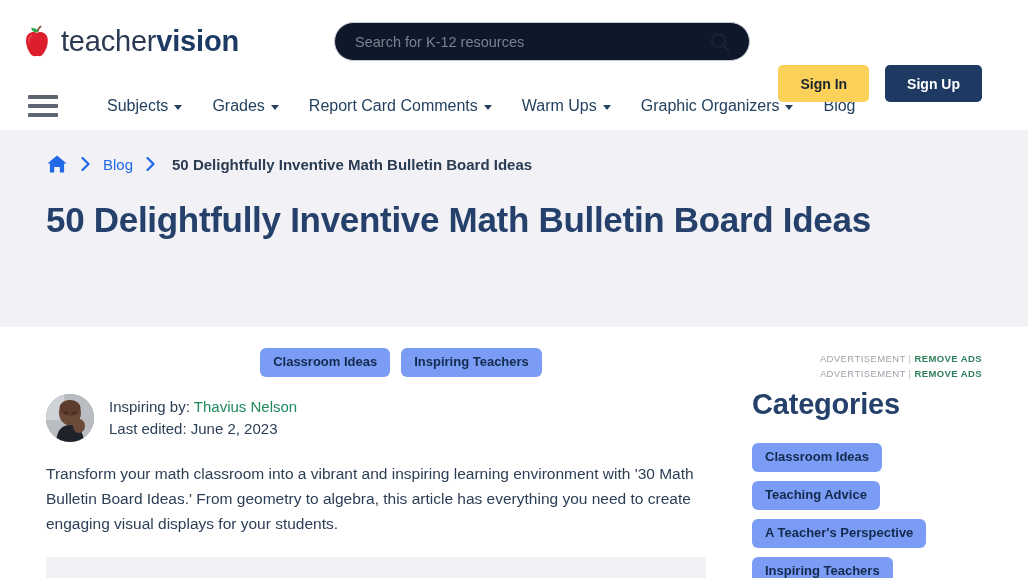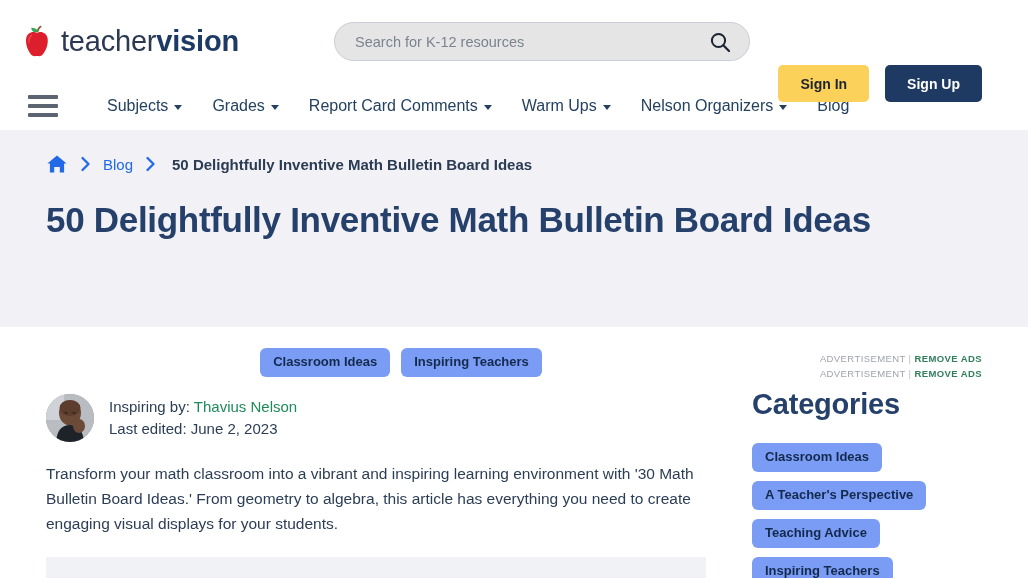--- a/index.html
+++ b/index.html
@@ -42,21 +42,21 @@
     position: absolute;
     left: 334px;
     top: 22px;
     width: 416px;
     height: 39px;
   }
   .search-box {
     width: 100%; height: 100%;
     border: 1px solid #c9ced8;
     border-radius: 22px;
-    background: #e5e5e5;
+    background: #0f172a;
     display: flex;
     align-items: center;
     padding: 0 18px;
   }
   .search-input {
     flex: 1;
     border: none;
     outline: none;
     font-size: 14.5px;
     color: #6b7280;
@@ -318,21 +318,21 @@
   </div>
   <div class="nav-item">
     <span>Report Card Comments</span>
     <i class="caret"></i>
   </div>
   <div class="nav-item">
     <span>Warm Ups</span>
     <i class="caret"></i>
   </div>
   <div class="nav-item">
-    <span>Nelson Organizers</span>
+    <span>Graphic Organizers</span>
     <i class="caret"></i>
   </div>
   <div class="nav-item">
     <span>Blog</span>
   </div>
 </nav>
 
 <section class="hero">
   <div class="breadcrumb">
     <span class="bc-home">
@@ -410,19 +410,19 @@
         <span>ADVERTISEMENT</span>
         <span class="bar">|</span>
         <span class="remove-ads">REMOVE ADS</span>
       </div>
     </div>
 
     <h2 class="side-title">Categories</h2>
 
     <div class="cat-list">
       <span class="pill">Classroom Ideas</span>
+      <span class="pill">Teaching Advice</span>
       <span class="pill">A Teacher's Perspective</span>
-      <span class="pill">Teaching Advice</span>
       <span class="pill">Inspiring Teachers</span>
 
     </div>
   </aside>
 </div>
 
 </body></html>

